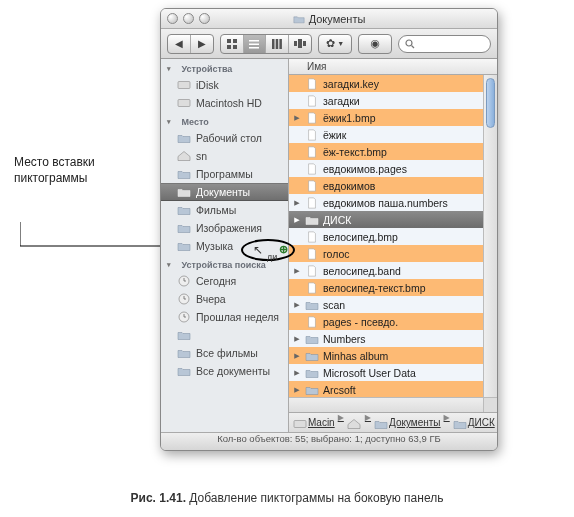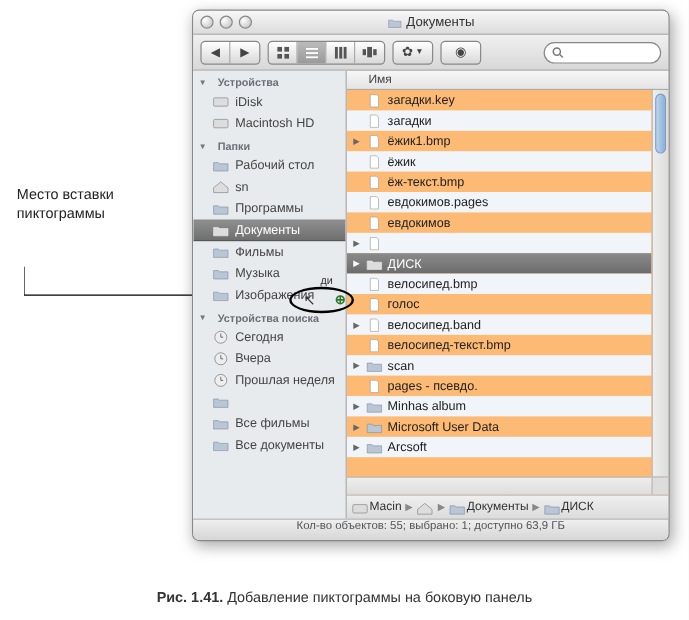--- a/index.html
+++ b/index.html
@@ -37,21 +37,21 @@
     font-size: 12px;
     margin-top: 41px;
   }
   .fig-caption b { font-weight: bold; }
 
   
   .window {
     position: absolute;
     left: 160px;
     top: 8px;
-    width: 398px;
+    width: 338px;
     height: 443px;
     border: 1px solid #888;
     border-radius: 6px;
     overflow: hidden;
     box-shadow: 2px 4px 12px rgba(0,0,0,0.35);
     background: #eee;
   }
   .titlebar {
     height: 20px;
     background: linear-gradient(#f7f7f7,#dcdcdc);
@@ -270,25 +270,25 @@
     background: linear-gradient(#8a8a8a,#6c6c6c) !important;
     color: #fff;
   }
   .row.selected .tri { color: #fff; }
 
   .pathbar {
     height: 20px;
     background: linear-gradient(#efefef,#dcdcdc);
     border-top: 1px solid #aaa;
     display: flex;
-    align-items: center;
     font-size: 10px;
     color: #333;
     padding: 0 4px;
     gap: 3px;
+    text-decoration: underline;
   }
   .pb-seg {
     display: flex;
     align-items: center;
     gap: 3px;
     white-space: nowrap;
   }
   .pb-seg .pic { width: 12px; height: 10px; }
   .pb-sep { font-size: 8px; color: #888; }
 
@@ -407,21 +407,21 @@
               <rect x="1" y="2" width="12" height="7" rx="1" fill="#ddd" stroke="#888" stroke-width="0.6"></rect>
             </svg></span>
           <span>iDisk</span>
         </div>
         <div class="sb-item">
           <span class="ic"><svg viewBox="0 0 14 11" width="14" height="12">
               <rect x="1" y="2" width="12" height="7" rx="1" fill="#ddd" stroke="#888" stroke-width="0.6"></rect>
             </svg></span>
           <span>Macintosh HD</span>
         </div>
-        <div class="sb-head">Папки</div>
+        <div class="sb-head">Место</div>
         <div class="sb-item">
           <span class="ic"><svg viewBox="0 0 14 11" width="14" height="12">
               <path d="M1 3 h4 l1 1 h7 v6 h-12 z" fill="#b8c6d6" stroke="#7a8ca0" stroke-width="0.5"></path>
             </svg></span>
           <span>Рабочий стол</span>
         </div>
         <div class="sb-item">
           <span class="ic"><svg viewBox="0 0 14 11" width="14" height="12">
               <path d="M7 1 L13 6 V10 H1 V6 Z" fill="#ddd" stroke="#888" stroke-width="0.6"></path>
             </svg></span>
@@ -442,27 +442,27 @@
         <div class="sb-item">
           <span class="ic"><svg viewBox="0 0 14 11" width="14" height="12">
               <path d="M1 3 h4 l1 1 h7 v6 h-12 z" fill="#b8c6d6" stroke="#7a8ca0" stroke-width="0.5"></path>
             </svg></span>
           <span>Фильмы</span>
         </div>
         <div class="sb-item">
           <span class="ic"><svg viewBox="0 0 14 11" width="14" height="12">
               <path d="M1 3 h4 l1 1 h7 v6 h-12 z" fill="#b8c6d6" stroke="#7a8ca0" stroke-width="0.5"></path>
             </svg></span>
+          <span>Изображения</span>
+        </div>
+        <div class="sb-item">
+          <span class="ic"><svg viewBox="0 0 14 11" width="14" height="12">
+              <path d="M1 3 h4 l1 1 h7 v6 h-12 z" fill="#b8c6d6" stroke="#7a8ca0" stroke-width="0.5"></path>
+            </svg></span>
           <span>Музыка</span>
-        </div>
-        <div class="sb-item">
-          <span class="ic"><svg viewBox="0 0 14 11" width="14" height="12">
-              <path d="M1 3 h4 l1 1 h7 v6 h-12 z" fill="#b8c6d6" stroke="#7a8ca0" stroke-width="0.5"></path>
-            </svg></span>
-          <span>Изображения</span>
         </div>
         <div class="sb-head">Устройства поиска</div>
         <div class="sb-item">
           <span class="ic"><svg viewBox="0 0 12 12" width="14" height="12">
               <circle cx="6" cy="6" r="5" fill="#eee" stroke="#888" stroke-width="0.7"></circle>
               <path d="M6 3 V6 H8" stroke="#666" stroke-width="0.8" fill="none"></path>
             </svg></span>
           <span>Сегодня</span>
         </div>
         <div class="sb-item">
@@ -551,20 +551,21 @@
               <span class="fic"><svg viewBox="0 0 12 14" width="14" height="12">
                   <path d="M2 1 h6 l2 2 v10 h-8 z" fill="#fff" stroke="#999" stroke-width="0.6"></path>
                 </svg></span>
               <span>евдокимов</span>
             </div>
             <div class="row">
               <span class="tri">▶</span>
               <span class="fic"><svg viewBox="0 0 12 14" width="14" height="12">
                   <path d="M2 1 h6 l2 2 v10 h-8 z" fill="#fff" stroke="#999" stroke-width="0.6"></path>
                 </svg></span>
+              <span>евдокимов паша.numbers</span>
             </div>
             <div class="row selected">
               <span class="tri">▶</span>
               <span class="fic"><svg viewBox="0 0 14 11" width="14" height="12">
                   <path d="M1 3 h4 l1 1 h7 v6 h-12 z" fill="#ddd" stroke="#eee" stroke-width="0.5"></path>
                 </svg></span>
               <span>ДИСК</span>
             </div>
             <div class="row">
               <span class="tri"></span>
@@ -600,20 +601,27 @@
                   <path d="M1 3 h4 l1 1 h7 v6 h-12 z" fill="#b8c6d6" stroke="#7a8ca0" stroke-width="0.5"></path>
                 </svg></span>
               <span>scan</span>
             </div>
             <div class="row">
               <span class="tri"></span>
               <span class="fic"><svg viewBox="0 0 12 14" width="14" height="12">
                   <path d="M2 1 h6 l2 2 v10 h-8 z" fill="#fff" stroke="#999" stroke-width="0.6"></path>
                 </svg></span>
               <span>pages - псевдо.</span>
+            </div>
+            <div class="row">
+              <span class="tri">▶</span>
+              <span class="fic"><svg viewBox="0 0 14 11" width="14" height="12">
+                  <path d="M1 3 h4 l1 1 h7 v6 h-12 z" fill="#b8c6d6" stroke="#7a8ca0" stroke-width="0.5"></path>
+                </svg></span>
+              <span>Numbers</span>
             </div>
             <div class="row">
               <span class="tri">▶</span>
               <span class="fic"><svg viewBox="0 0 14 11" width="14" height="12">
                   <path d="M1 3 h4 l1 1 h7 v6 h-12 z" fill="#b8c6d6" stroke="#7a8ca0" stroke-width="0.5"></path>
                 </svg></span>
               <span>Minhas album</span>
             </div>
             <div class="row">
               <span class="tri">▶</span>
@@ -667,19 +675,19 @@
         </div>
     </div>
   </div>
 
   <div class="statusbar">
     <span>Кол-во объектов: 55; выбрано: 1; доступно 63,9 ГБ</span>
   </div>
 
   <div class="drag-oval" style="left:80px;top:230px"></div>
   <div class="drag-cursor" style="left:92px;top:234px">↖</div>
-  <div class="drag-cursor" style="left:106px;top:220px;font-size:9px;color:#333">ди</div>
+  <div class="drag-cursor" style="left:106px;top:243px;font-size:9px;color:#333">ди</div>
   <div class="drag-cursor" style="left:118px;top:234px;font-size:11px;font-weight:bold;color:#2a7a2a">⊕</div>
 </div>
 
 <div class="fig-caption">
   <b>Рис. 1.41.</b><span> Добавление пиктограммы на боковую панель</span>
 </div>
 
 </body></html>

